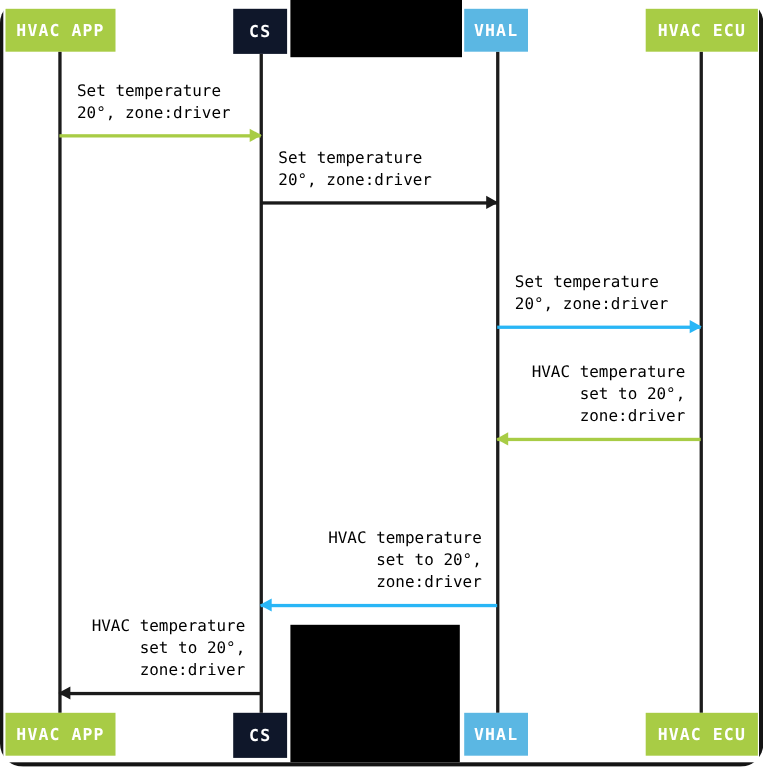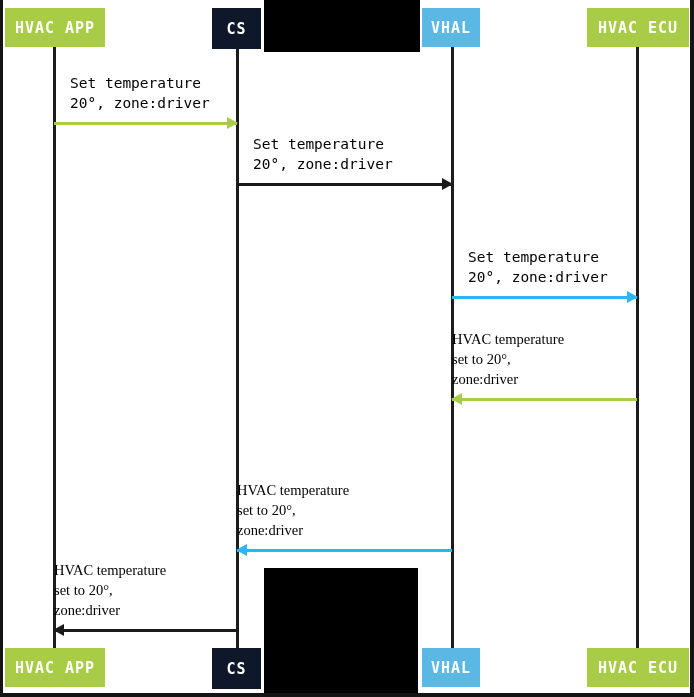--- a/index.html
+++ b/index.html
@@ -11,20 +11,21 @@
   body {
     font-family: "DejaVu Sans Mono", monospace;
   }
 
   #diagram {
     position: relative;
     width: 694px;
     height: 697px;
     background: #ffffff;
     overflow: hidden;
+    border-radius: 21px;
   }
 
   
   .edge {
     position: absolute;
     background: #141414;
   }
   .edge-left   { left: 0;   top: 0;    width: 3px;  height: 697px; }
   .edge-right  { right: 0;  top: 0;    width: 4px;  height: 697px; }
   .edge-bottom { left: 0;   bottom: 0; width: 694px; height: 4px; }
@@ -95,21 +96,21 @@
     bottom: 9px;
     width: 100%;
     font-family: "DejaVu Sans Mono", monospace;
     font-size: 14.5px;
     line-height: 20px;
     color: #000000;
     white-space: pre-line;
     box-sizing: border-box;
   }
   .msg .label.align-left   { text-align: left;  padding-left: 16px;  }
-  .msg .label.align-right  { text-align: left; padding-right: 14px; font-family: Liberation Serif, serif; }
+  .msg .label.align-right  { text-align: right; padding-right: 14px; }
 </style>
 </head>
 <body>
 
 <div id="diagram">
 
   <div id="lifelines">
       <div class="lifeline" style="left: 53px; top: 47px; height: 601px;"></div>
       <div class="lifeline" style="left: 236px; top: 49px; height: 599px;"></div>
       <div class="lifeline" style="left: 451px; top: 47px; height: 601px;"></div>

